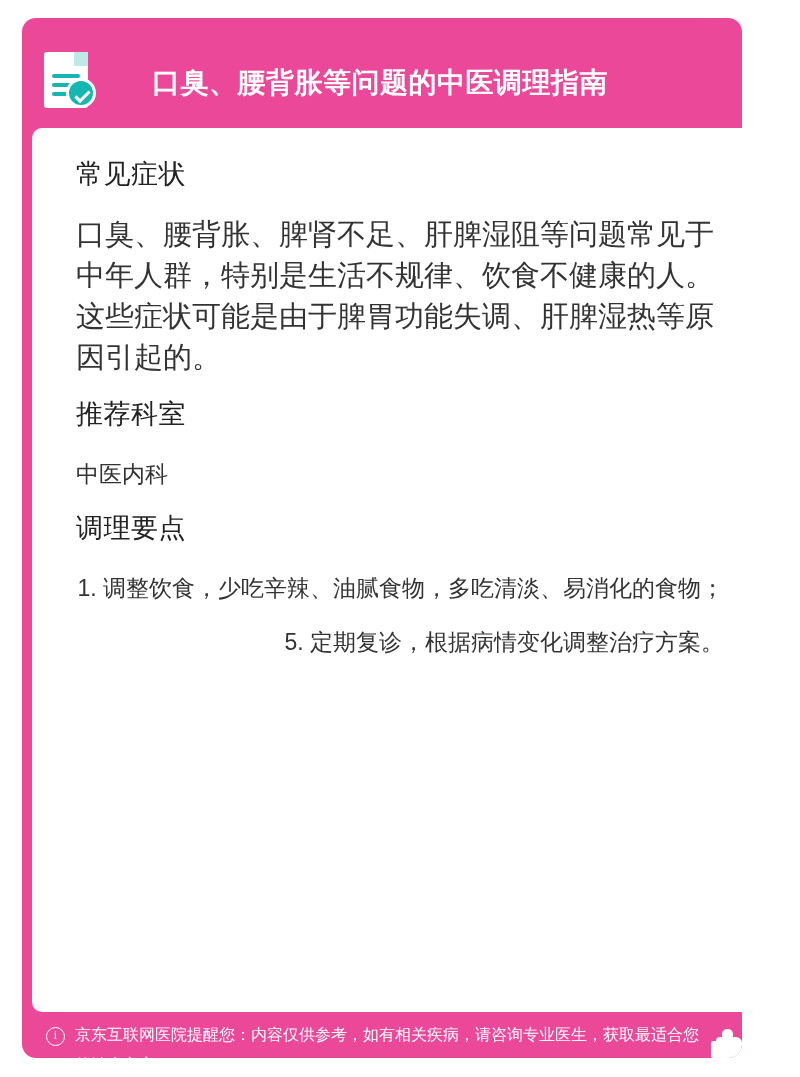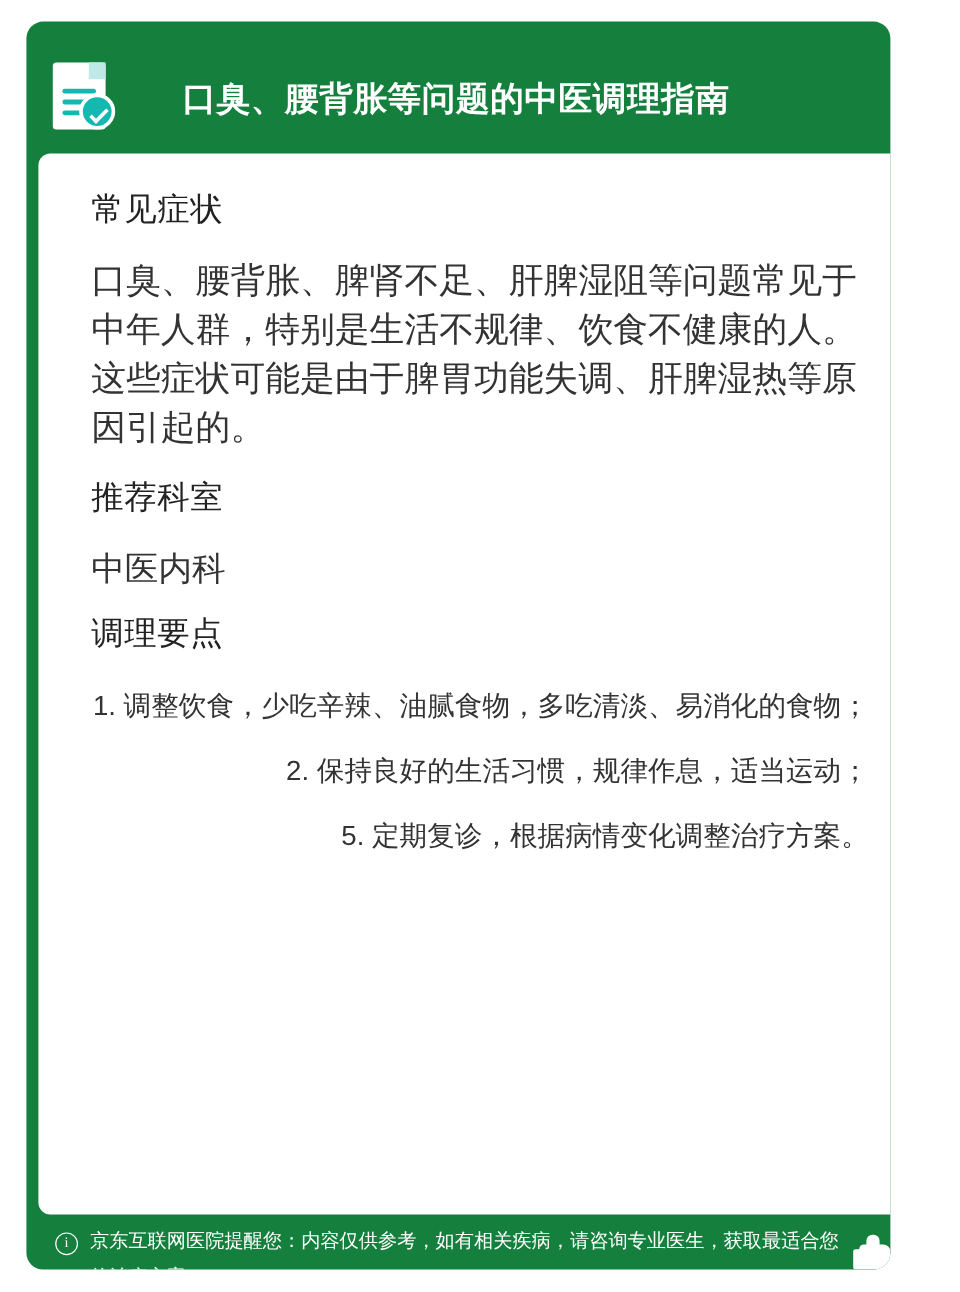--- a/index.html
+++ b/index.html
@@ -12,21 +12,21 @@
     background: #ffffff;
     font-family: "Liberation Sans", sans-serif;
     overflow: hidden;
   }
   .card {
     position: absolute;
     left: 22px;
     top: 18px;
     width: 720px;
     height: 1040px;
-    background: #15803d;
+    background: #ec4899;
     border-radius: 14px;
     box-sizing: border-box;
     overflow: hidden;
   }
   .doc-icon {
     position: absolute;
     left: 22px;
     top: 34px;
     width: 58px;
     height: 62px;
@@ -110,21 +110,21 @@
   }
   h2.section.spaced { margin-top: 16px; }
   p.body {
     margin: 0 0 18px 0;
     font-size: 29px;
     line-height: 41px;
     color: #333333;
   }
   p.plain {
     margin: 0 0 10px 0;
-    font-size: 28px;
+    font-size: 23px;
     line-height: 40px;
     color: #333333;
   }
   ol.points {
     margin: 0;
     padding: 0;
     list-style: none;
     text-align: right;
   }
   ol.points li {
@@ -220,21 +220,20 @@
 
     <h2 class="section">常见症状</h2>
     <p class="body">口臭、腰背胀、脾肾不足、肝脾湿阻等问题常见于中年人群，特别是生活不规律、饮食不健康的人。这些症状可能是由于脾胃功能失调、肝脾湿热等原因引起的。</p>
 
     <h2 class="section spaced">推荐科室</h2>
     <p class="plain">中医内科</p>
 
     <h2 class="section spaced">调理要点</h2>
     <ol class="points">
       <li>1. 调整饮食，少吃辛辣、油腻食物，多吃清淡、易消化的食物；</li>
-      <li>2. 保持良好的生活习惯，规律作息，适当运动；</li>
       <li>5. 定期复诊，根据病情变化调整治疗方案。</li>
     </ol>
 
   </div>
 
   <div class="footer">
     <div class="info-icon">i</div>
     <div class="footer-text">京东互联网医院提醒您：内容仅供参考，如有相关疾病，请咨询专业医生，获取最适合您的治疗方案</div>
     <div class="thumb">
       <div class="up"></div>

